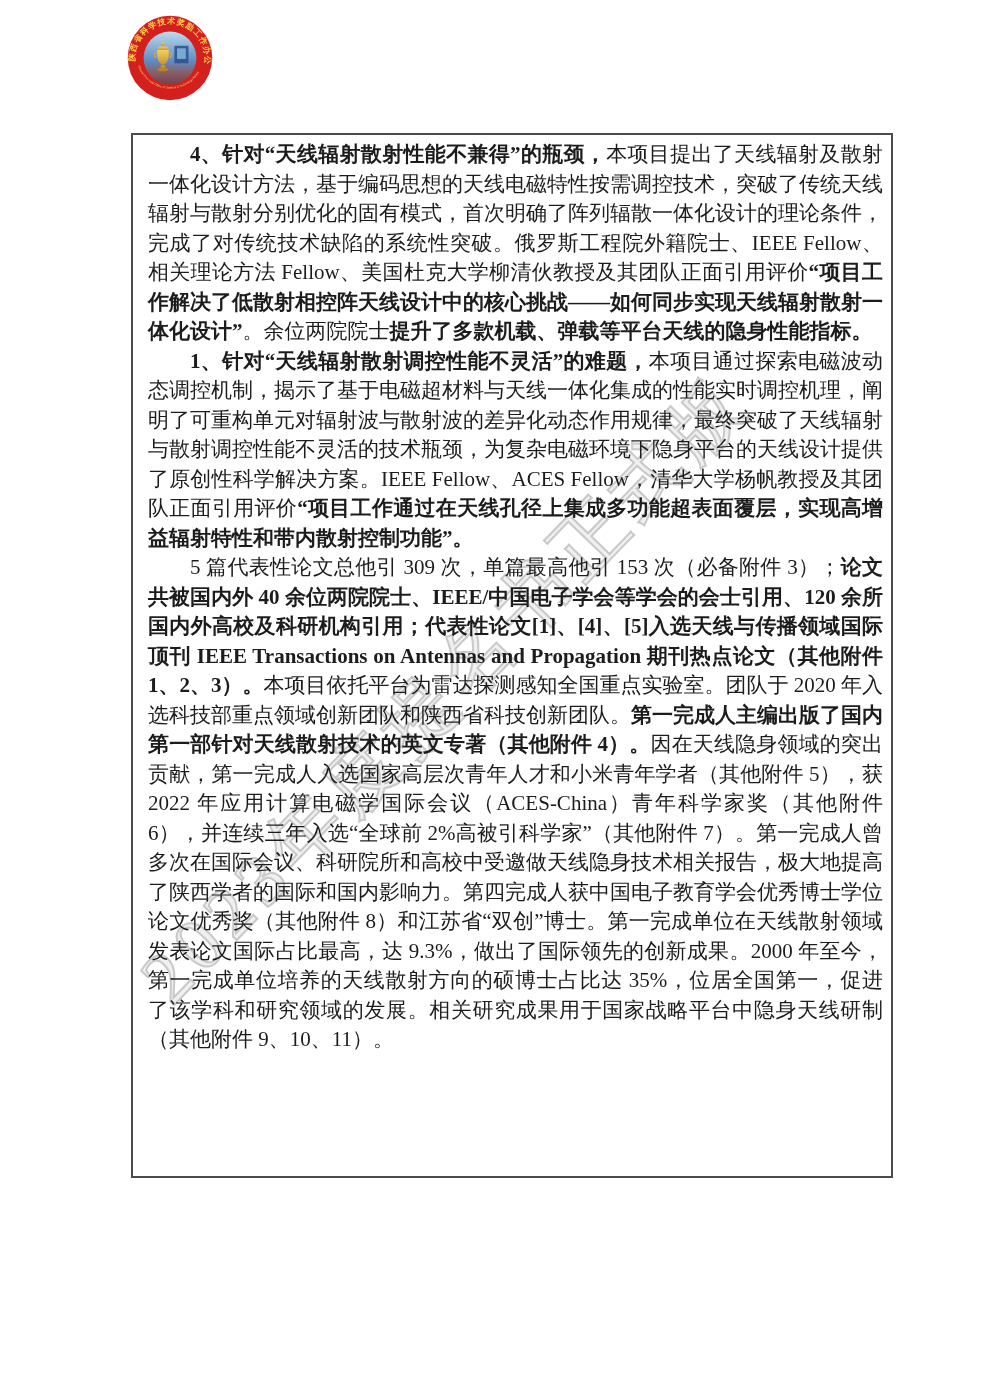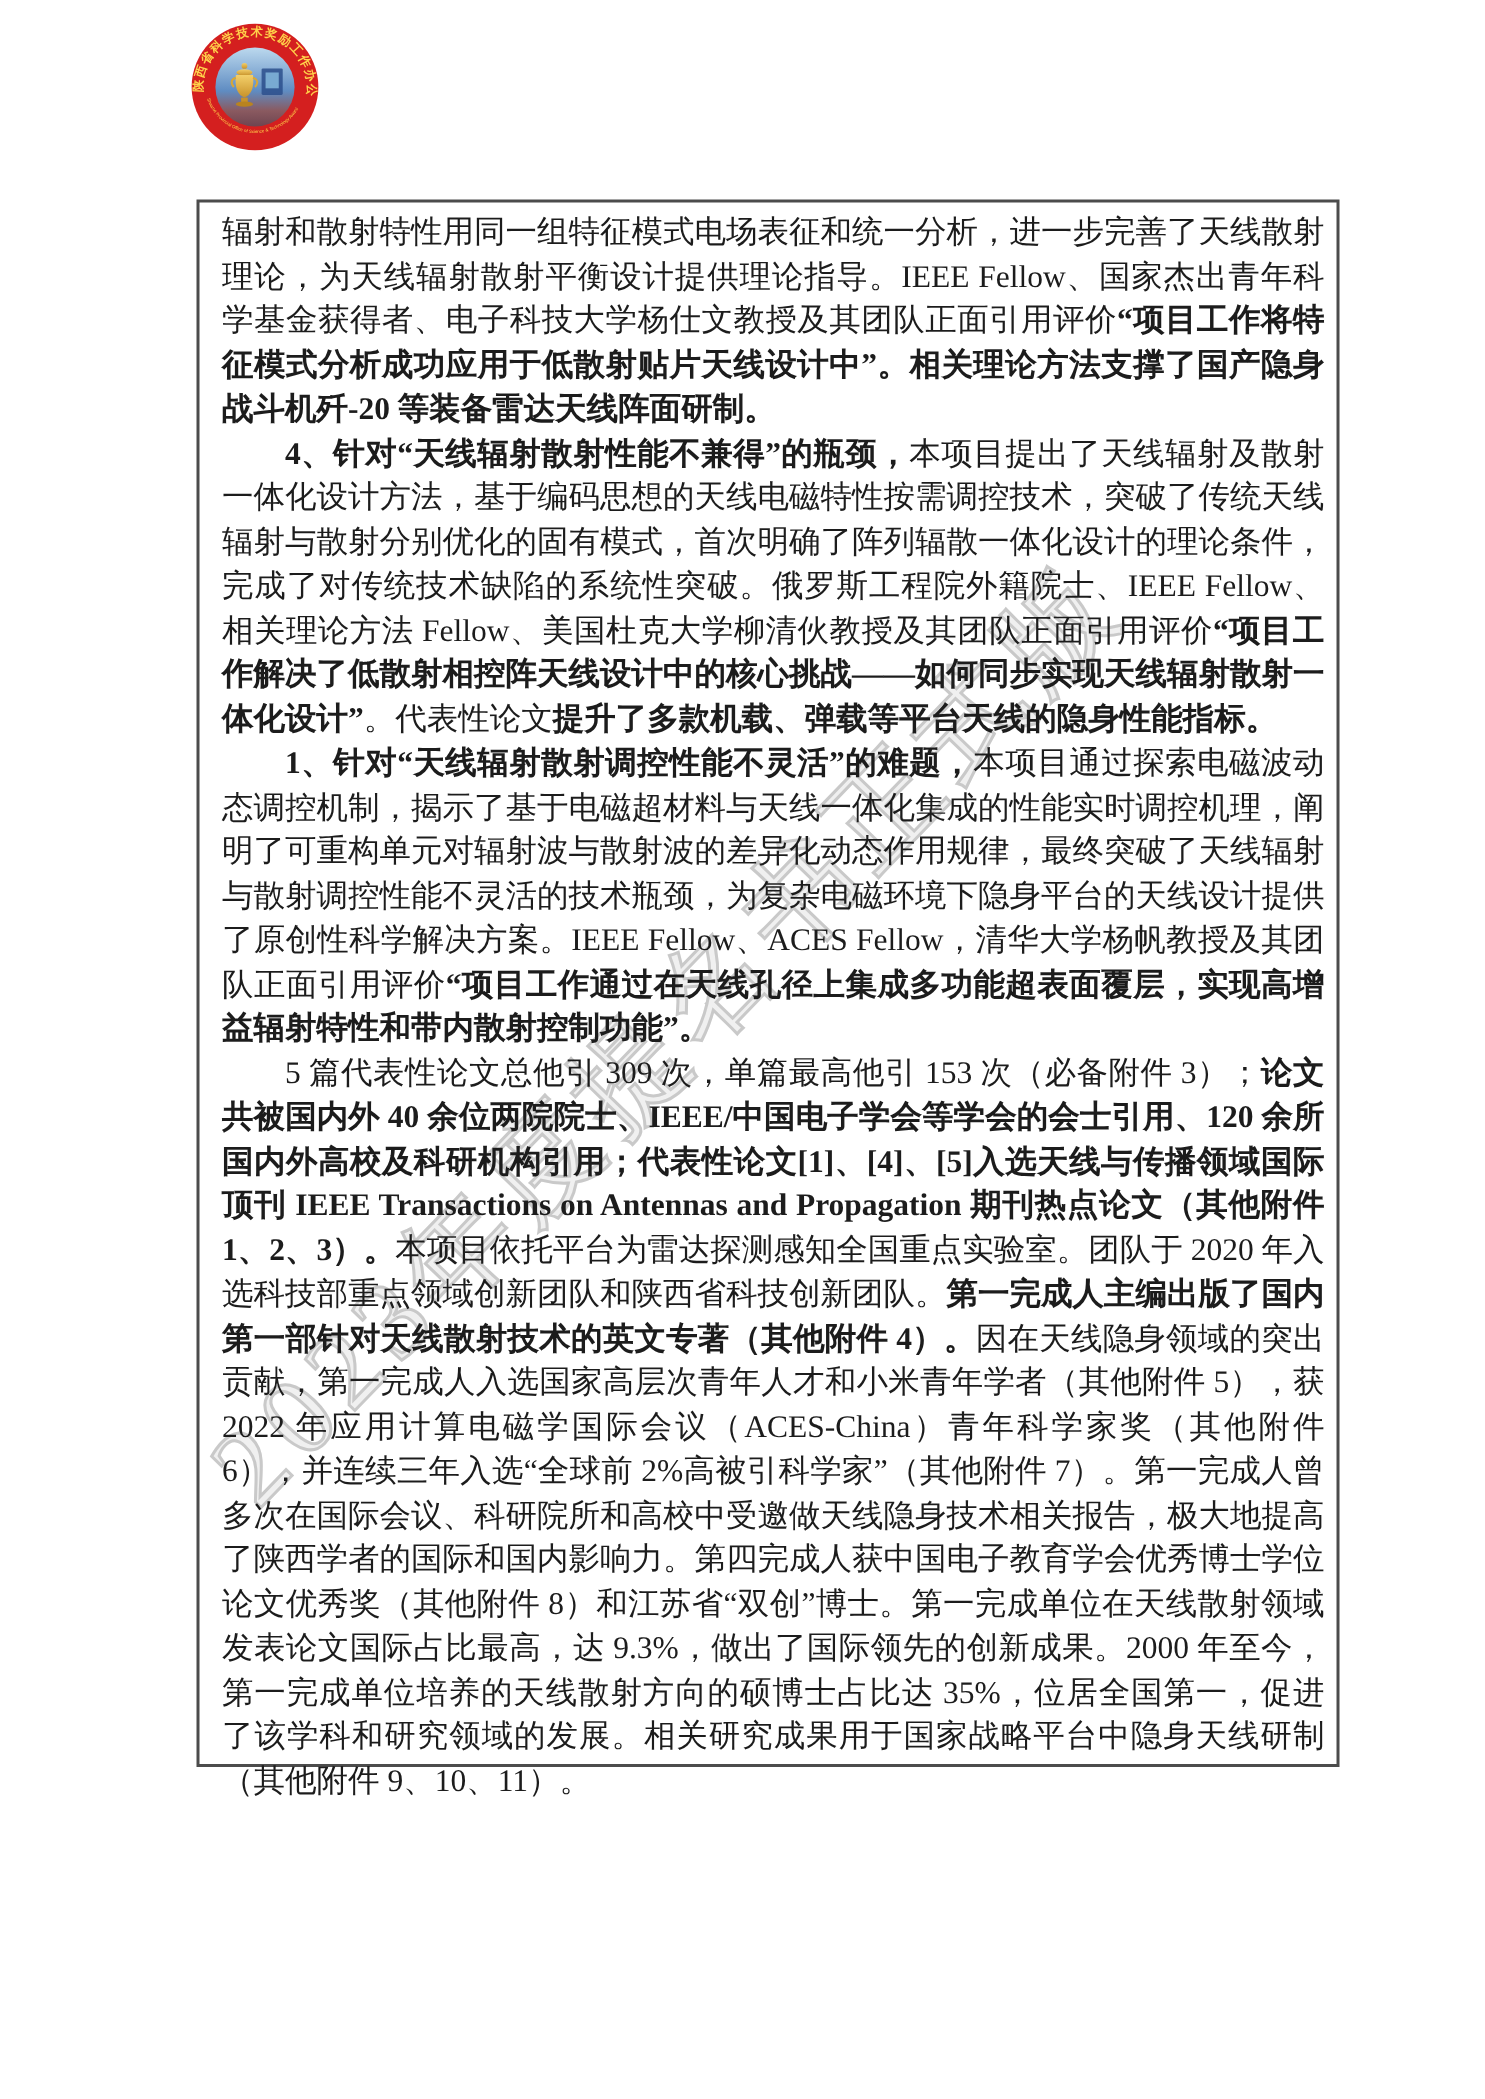--- a/index.html
+++ b/index.html
@@ -99,19 +99,18 @@
       <text font-family="Liberation Sans, sans-serif" font-size="9.2" font-weight="bold" fill="#ffd24a" letter-spacing="1.2">
         <textPath href="#arcTop" startOffset="4">陕西省科学技术奖励工作办公室</textPath>
       </text>
       <text font-family="Liberation Sans, sans-serif" font-size="3.4" fill="#ffd24a">
         <textPath href="#arcBottom" startOffset="2">Shaanxi Provincial Office of Science &amp; Technology Award</textPath>
       </text>
     </svg>
   </div>
 
   <div class="content-cell">
-    <p class="para"><span>辐射和散射特性用同一组特征模式电场表征和统一分析，进一步完善了天线散射理论，为天线辐射散射平衡设计提供理论指导。IEEE Fellow、国家杰出青年科学基金获得者、电子科技大学杨仕文教授及其团队正面引用评价</span><span class="b">“项目工作将特征模式分析成功应用于低散射贴片天线设计中”。相关理论方法支撑了国产隐身战斗机歼-20 等装备雷达天线阵面研制。</span></p>
-    <p class="para indent"><span class="b">4、针对“天线辐射散射性能不兼得”的瓶颈，</span><span>本项目提出了天线辐射及散射一体化设计方法，基于编码思想的天线电磁特性按需调控技术，突破了传统天线辐射与散射分别优化的固有模式，首次明确了阵列辐散一体化设计的理论条件，完成了对传统技术缺陷的系统性突破。俄罗斯工程院外籍院士、IEEE Fellow、相关理论方法 Fellow、美国杜克大学柳清伙教授及其团队正面引用评价</span><span class="b">“项目工作解决了低散射相控阵天线设计中的核心挑战——如何同步实现天线辐射散射一体化设计”</span><span>。代表性论文</span><span class="b">提升了多款机载、弹载等平台天线的隐身性能指标。</span></p>
+    <p class="para indent"><span class="b">4、针对“天线辐射散射性能不兼得”的瓶颈，</span><span>本项目提出了天线辐射及散射一体化设计方法，基于编码思想的天线电磁特性按需调控技术，突破了传统天线辐射与散射分别优化的固有模式，首次明确了阵列辐散一体化设计的理论条件，完成了对传统技术缺陷的系统性突破。俄罗斯工程院外籍院士、IEEE Fellow、相关理论方法 Fellow、美国杜克大学柳清伙教授及其团队正面引用评价</span><span class="b">“项目工作解决了低散射相控阵天线设计中的核心挑战——如何同步实现天线辐射散射一体化设计”</span><span>。余位两院院士</span><span class="b">提升了多款机载、弹载等平台天线的隐身性能指标。</span></p>
     <p class="para indent"><span class="b">1、针对“天线辐射散射调控性能不灵活”的难题，</span><span>本项目通过探索电磁波动态调控机制，揭示了基于电磁超材料与天线一体化集成的性能实时调控机理，阐明了可重构单元对辐射波与散射波的差异化动态作用规律，最终突破了天线辐射与散射调控性能不灵活的技术瓶颈，为复杂电磁环境下隐身平台的天线设计提供了原创性科学解决方案。IEEE Fellow、ACES Fellow，清华大学杨帆教授及其团队正面引用评价</span><span class="b">“项目工作通过在天线孔径上集成多功能超表面覆层，实现高增益辐射特性和带内散射控制功能”。</span></p>
     <p class="para indent"><span>5 篇代表性论文总他引 309 次，单篇最高他引 153 次（必备附件 3）；</span><span class="b">论文共被国内外 40 余位两院院士、IEEE/中国电子学会等学会的会士引用、120 余所国内外高校及科研机构引用；代表性论文[1]、[4]、[5]入选天线与传播领域国际顶刊 IEEE Transactions on Antennas and Propagation 期刊热点论文（其他附件 1、2、3）。</span><span>本项目依托平台为雷达探测感知全国重点实验室。团队于 2020 年入选科技部重点领域创新团队和陕西省科技创新团队。</span><span class="b">第一完成人主编出版了国内第一部针对天线散射技术的英文专著（其他附件 4）。</span><span>因在天线隐身领域的突出贡献，第一完成人入选国家高层次青年人才和小米青年学者（其他附件 5），获 2022 年应用计算电磁学国际会议（ACES-China）青年科学家奖（其他附件 6），并连续三年入选“全球前 2%高被引科学家”（其他附件 7）。第一完成人曾多次在国际会议、科研院所和高校中受邀做天线隐身技术相关报告，极大地提高了陕西学者的国际和国内影响力。第四完成人获中国电子教育学会优秀博士学位论文优秀奖（其他附件 8）和江苏省“双创”博士。第一完成单位在天线散射领域发表论文国际占比最高，达 9.3%，做出了国际领先的创新成果。2000 年至今，第一完成单位培养的天线散射方向的硕博士占比达 35%，位居全国第一，促进了该学科和研究领域的发展。相关研究成果用于国家战略平台中隐身天线研制（其他附件 9、10、11）。</span></p>
   </div>
 
 </div>
 
 </body></html>

